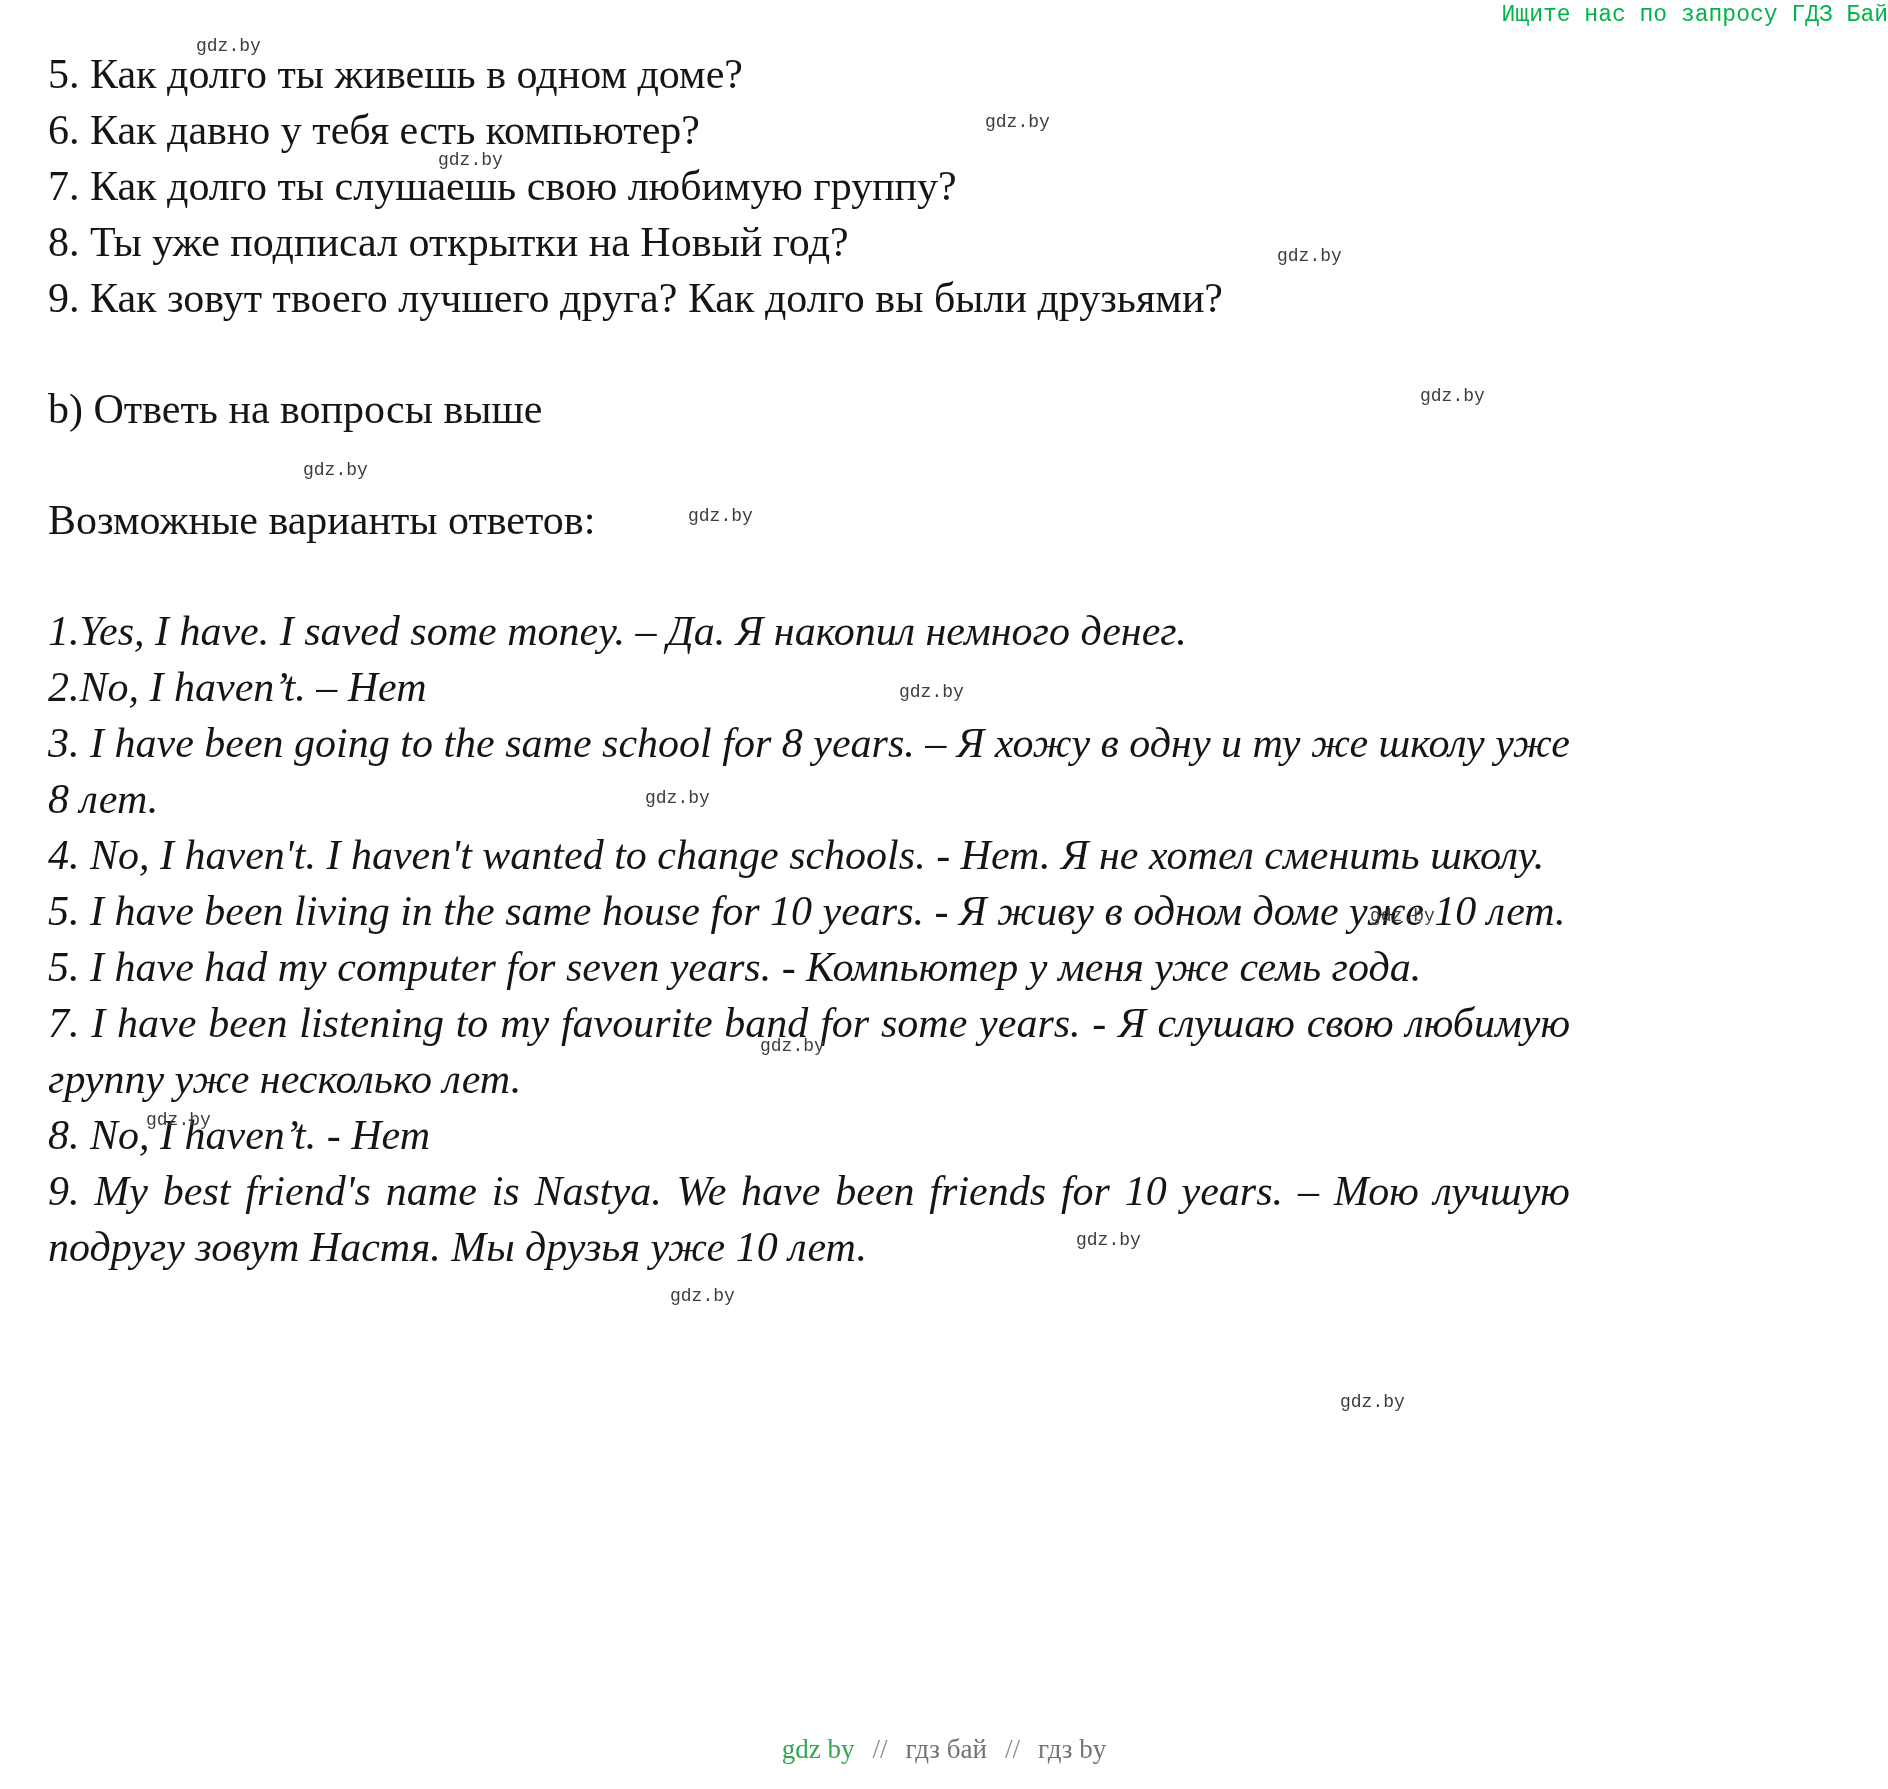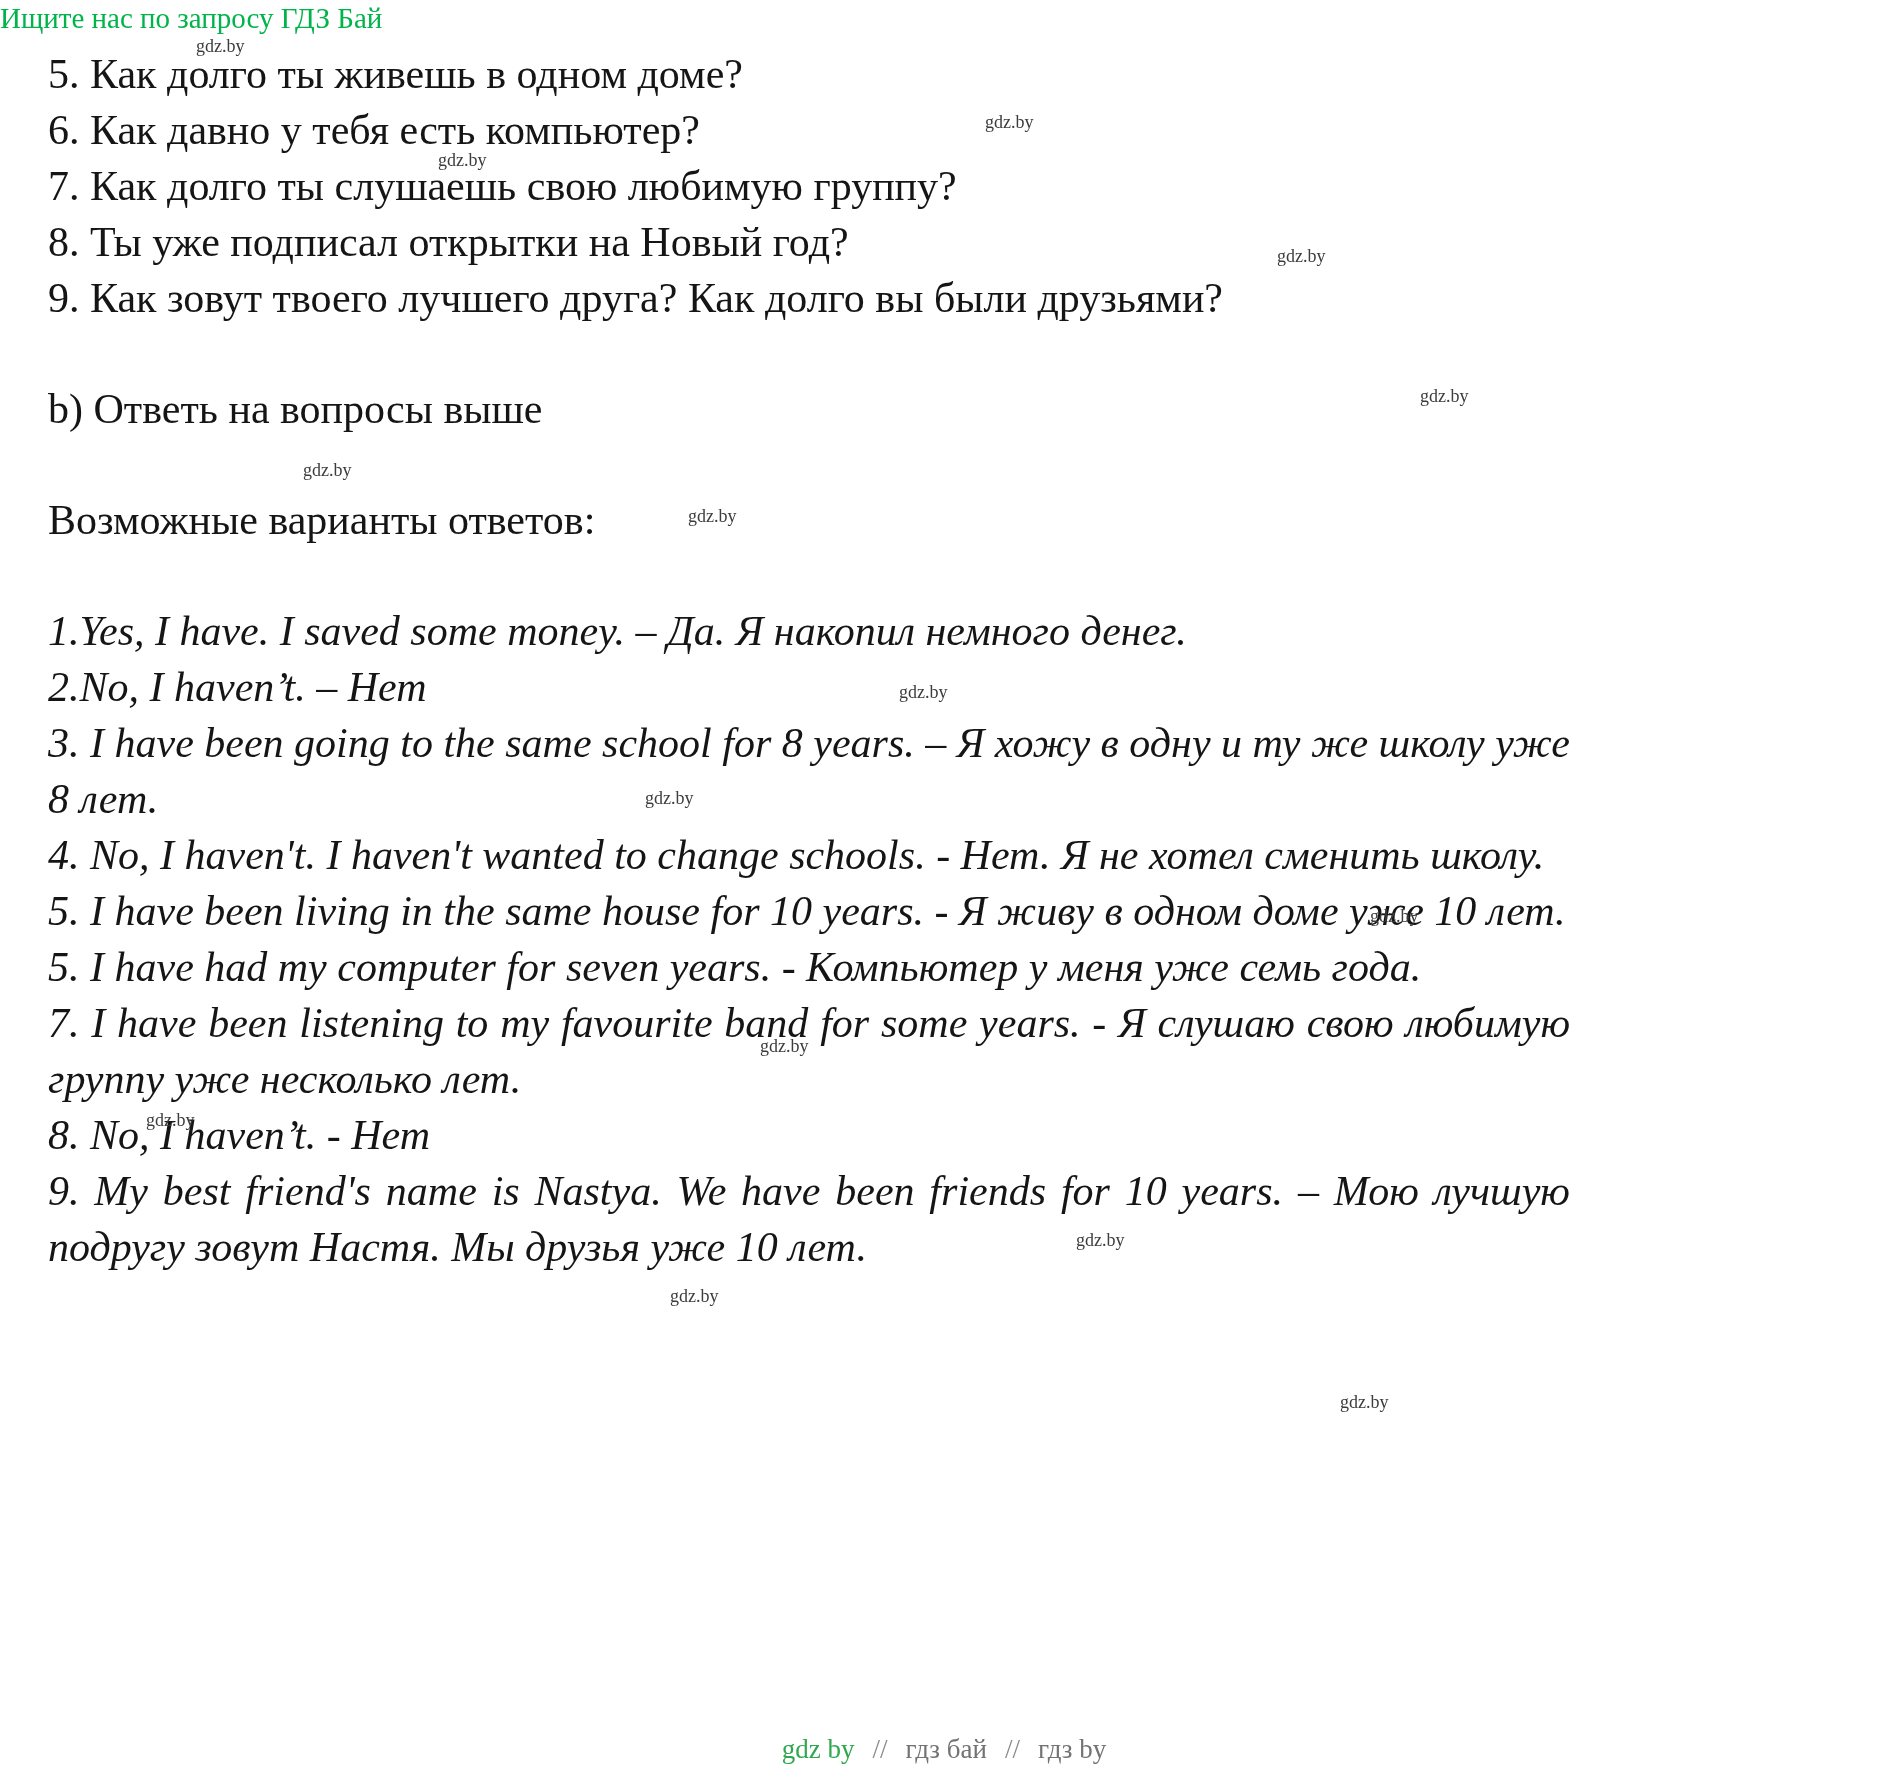--- a/index.html
+++ b/index.html
@@ -13,23 +13,23 @@
     height: 1789px;
     overflow: hidden;
     font-family: "Liberation Serif", "DejaVu Serif", serif;
     color: #151515;
   }
   .promo {
     position: absolute;
     top: 2px;
     left: 0;
     width: 100%;
-    text-align: left;
-    font-family: Liberation Serif, serif;
-    font-size: 29px;
+    text-align: right;
+    font-family: Liberation Mono, monospace;
+    font-size: 23px;
     font-weight: 400;
     color: #00b44a;
   }
   .content {
     position: absolute;
     left: 48px;
     top: 46px;
     width: 1522px;
     font-size: 42px;
     line-height: 56px;
@@ -48,21 +48,21 @@
   .wm-layer {
     position: absolute;
     left: 0;
     top: 0;
     width: 100%;
     height: 100%;
     pointer-events: none;
   }
   .wm {
     position: absolute;
-    font-family: Liberation Serif, serif;
+    font-family: Liberation Mono, monospace;
     font-size: 18px;
     color: #3d3d3d;
     white-space: nowrap;
   }
   .footer {
     position: absolute;
     left: 0;
     bottom: 24px;
     width: 100%;
     display: flex;

